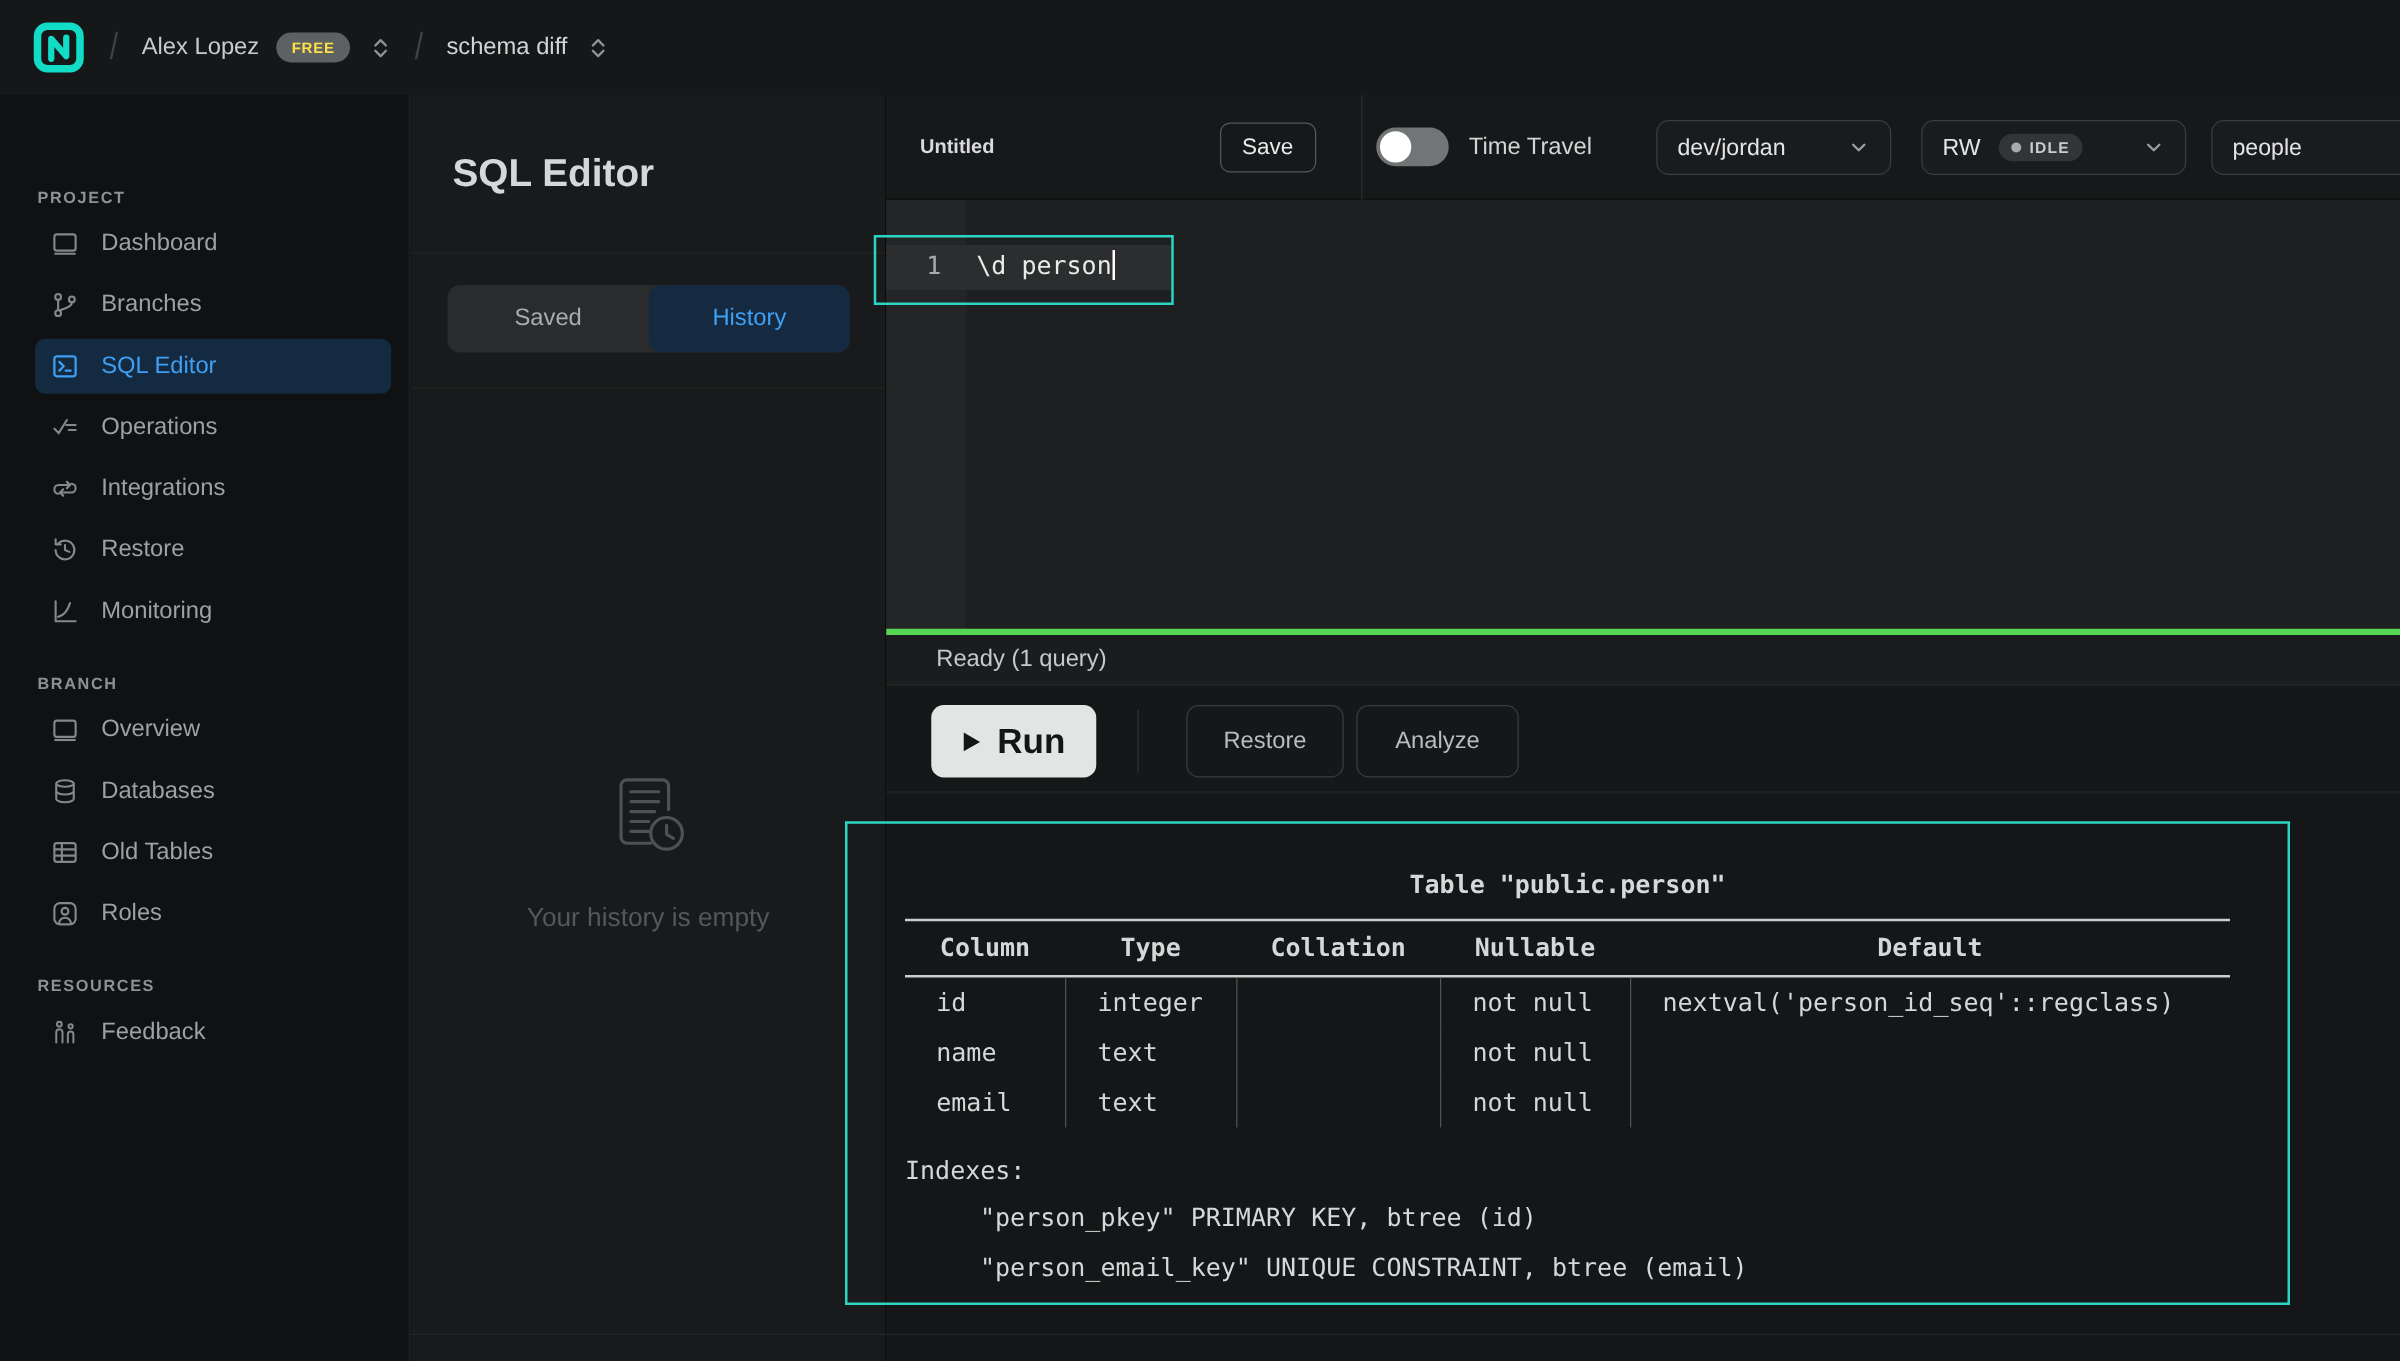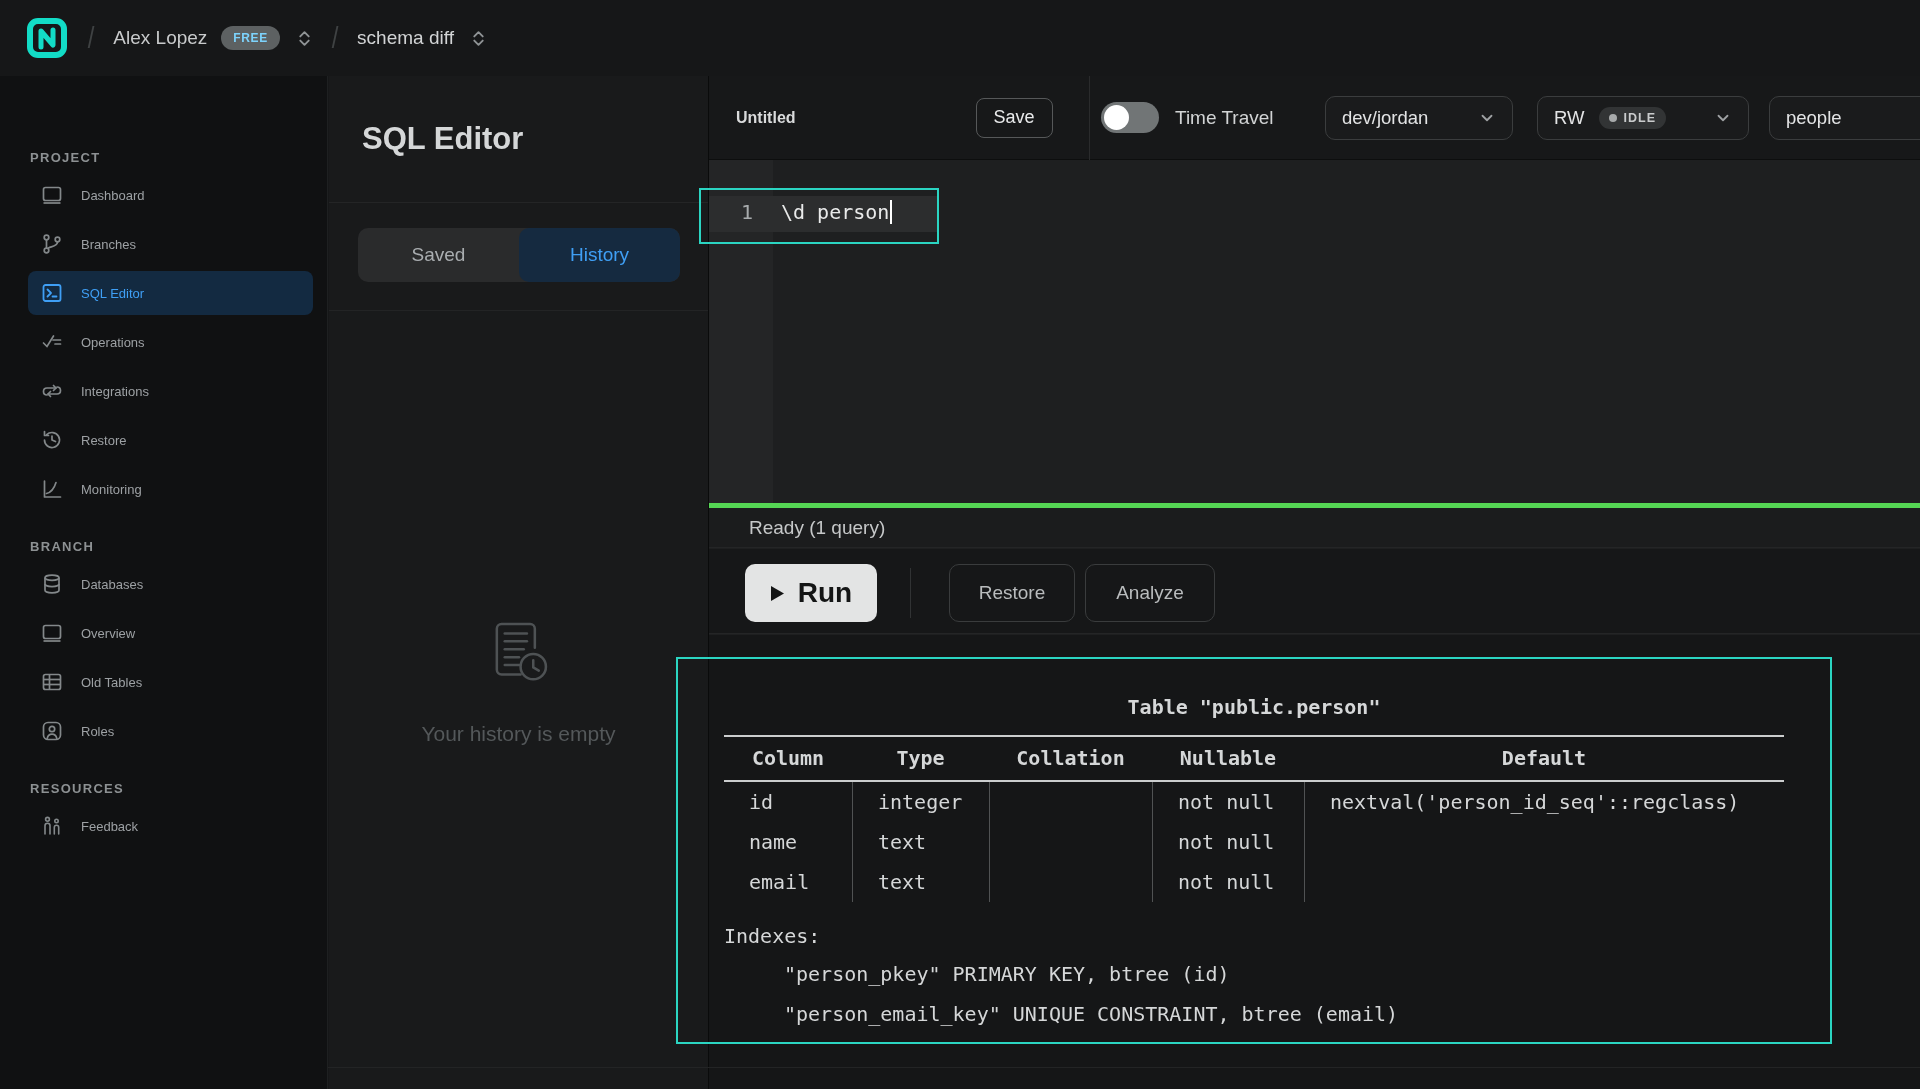--- a/index.html
+++ b/index.html
@@ -6,31 +6,31 @@
   html,body { width:1920px; height:1089px; overflow:hidden; background:#161718;
     font-family:"Liberation Sans","DejaVu Sans",sans-serif; }
   .root { position:relative; width:1920px; height:1089px; background:#161718; }
   .mono { font-family:"DejaVu Sans Mono","Liberation Mono",monospace; }
 
   
   .topbar { position:absolute; left:0; top:0; width:1920px; height:76px;
     display:flex; align-items:center; padding-left:25px; background:#161718; }
   .crumb-slash { color:#3f4243; font-size:30px; font-weight:300; margin:0 18px; transform:scaleX(.8); }
   .crumb-text { color:#c8cacb; font-size:19px; }
-  .badge-free { background:#5d6162; color:#7dd3fc; font-size:12px; font-weight:700;
+  .badge-free { background:#5d6162; color:#fde047; font-size:12px; font-weight:700;
     letter-spacing:.6px; border-radius:13px; padding:5px 12px; margin-left:14px; }
   .updown { color:#8f9395; margin-left:16px; display:flex; align-items:center; cursor:pointer; }
 
   
   .sidebar { position:absolute; left:0; top:76px; width:328px; height:1013px;
     background:#101112; border-right:1px solid #1e2021; }
   .side-label { margin:28px 0 8px 30px; color:#8d9193; font-size:13px; font-weight:700; letter-spacing:1.3px; }
   .side-label.first { margin-top:74px; }
   .side-item { height:44px; margin:5px 14px 5px 28px; padding-left:12px; border-radius:8px;
-    display:flex; align-items:center; gap:17px; color:#9da1a4; font-size:13px; cursor:pointer; }
+    display:flex; align-items:center; gap:17px; color:#9da1a4; font-size:19px; cursor:pointer; }
   .side-item .ic { width:24px; height:24px; color:#83888a; flex:0 0 24px; display:flex; }
   .side-item.active { background:#132a41; color:#3f9ff5; }
   .side-item.active .ic { color:#3f9ff5; }
 
   
   .midpanel { position:absolute; left:329px; top:76px; width:379px; height:1013px; background:#191a1b; }
   .mid-head { height:127px; border-bottom:1px solid #242526; display:flex; align-items:center; padding-left:33px; }
   .mid-title { color:#d5d7d8; font-size:31px; font-weight:700; }
   .seg { position:absolute; left:29px; top:152px; width:322px; height:54px; border-radius:10px;
     overflow:hidden; display:flex; background:#2a2b2c; }
@@ -229,36 +229,36 @@
           </svg>
       </span>
       <span>Monitoring</span>
     </div>
 
     <div class="side-label">BRANCH</div>
 
     <div class="side-item">
       <span class="ic">
         <svg width="24" height="24" viewBox="0 0 24 24" fill="none" stroke="currentColor" stroke-width="1.7">
+            <rect x="3.5" y="4.5" width="17" height="13" rx="2"></rect>
+            <line x1="3.5" y1="20" x2="20.5" y2="20"></line>
+          </svg>
+      </span>
+      <span>Overview</span>
+    </div>
+
+    <div class="side-item">
+      <span class="ic">
+        <svg width="24" height="24" viewBox="0 0 24 24" fill="none" stroke="currentColor" stroke-width="1.7">
             <ellipse cx="12" cy="5.8" rx="7" ry="2.6"></ellipse>
             <path d="M5 5.8v12.4c0 1.4 3.1 2.6 7 2.6s7-1.2 7-2.6V5.8"></path>
             <path d="M5 12c0 1.4 3.1 2.6 7 2.6s7-1.2 7-2.6"></path>
           </svg>
       </span>
       <span>Databases</span>
-    </div>
-
-    <div class="side-item">
-      <span class="ic">
-        <svg width="24" height="24" viewBox="0 0 24 24" fill="none" stroke="currentColor" stroke-width="1.7">
-            <rect x="3.5" y="4.5" width="17" height="13" rx="2"></rect>
-            <line x1="3.5" y1="20" x2="20.5" y2="20"></line>
-          </svg>
-      </span>
-      <span>Overview</span>
     </div>
 
     <div class="side-item">
       <span class="ic">
         <svg width="24" height="24" viewBox="0 0 24 24" fill="none" stroke="currentColor" stroke-width="1.7">
             <rect x="3.5" y="4.5" width="17" height="15" rx="2"></rect>
             <line x1="3.5" y1="9.5" x2="20.5" y2="9.5"></line>
             <line x1="3.5" y1="14.5" x2="20.5" y2="14.5"></line>
             <line x1="9.5" y1="4.5" x2="9.5" y2="19.5"></line>
           </svg>

